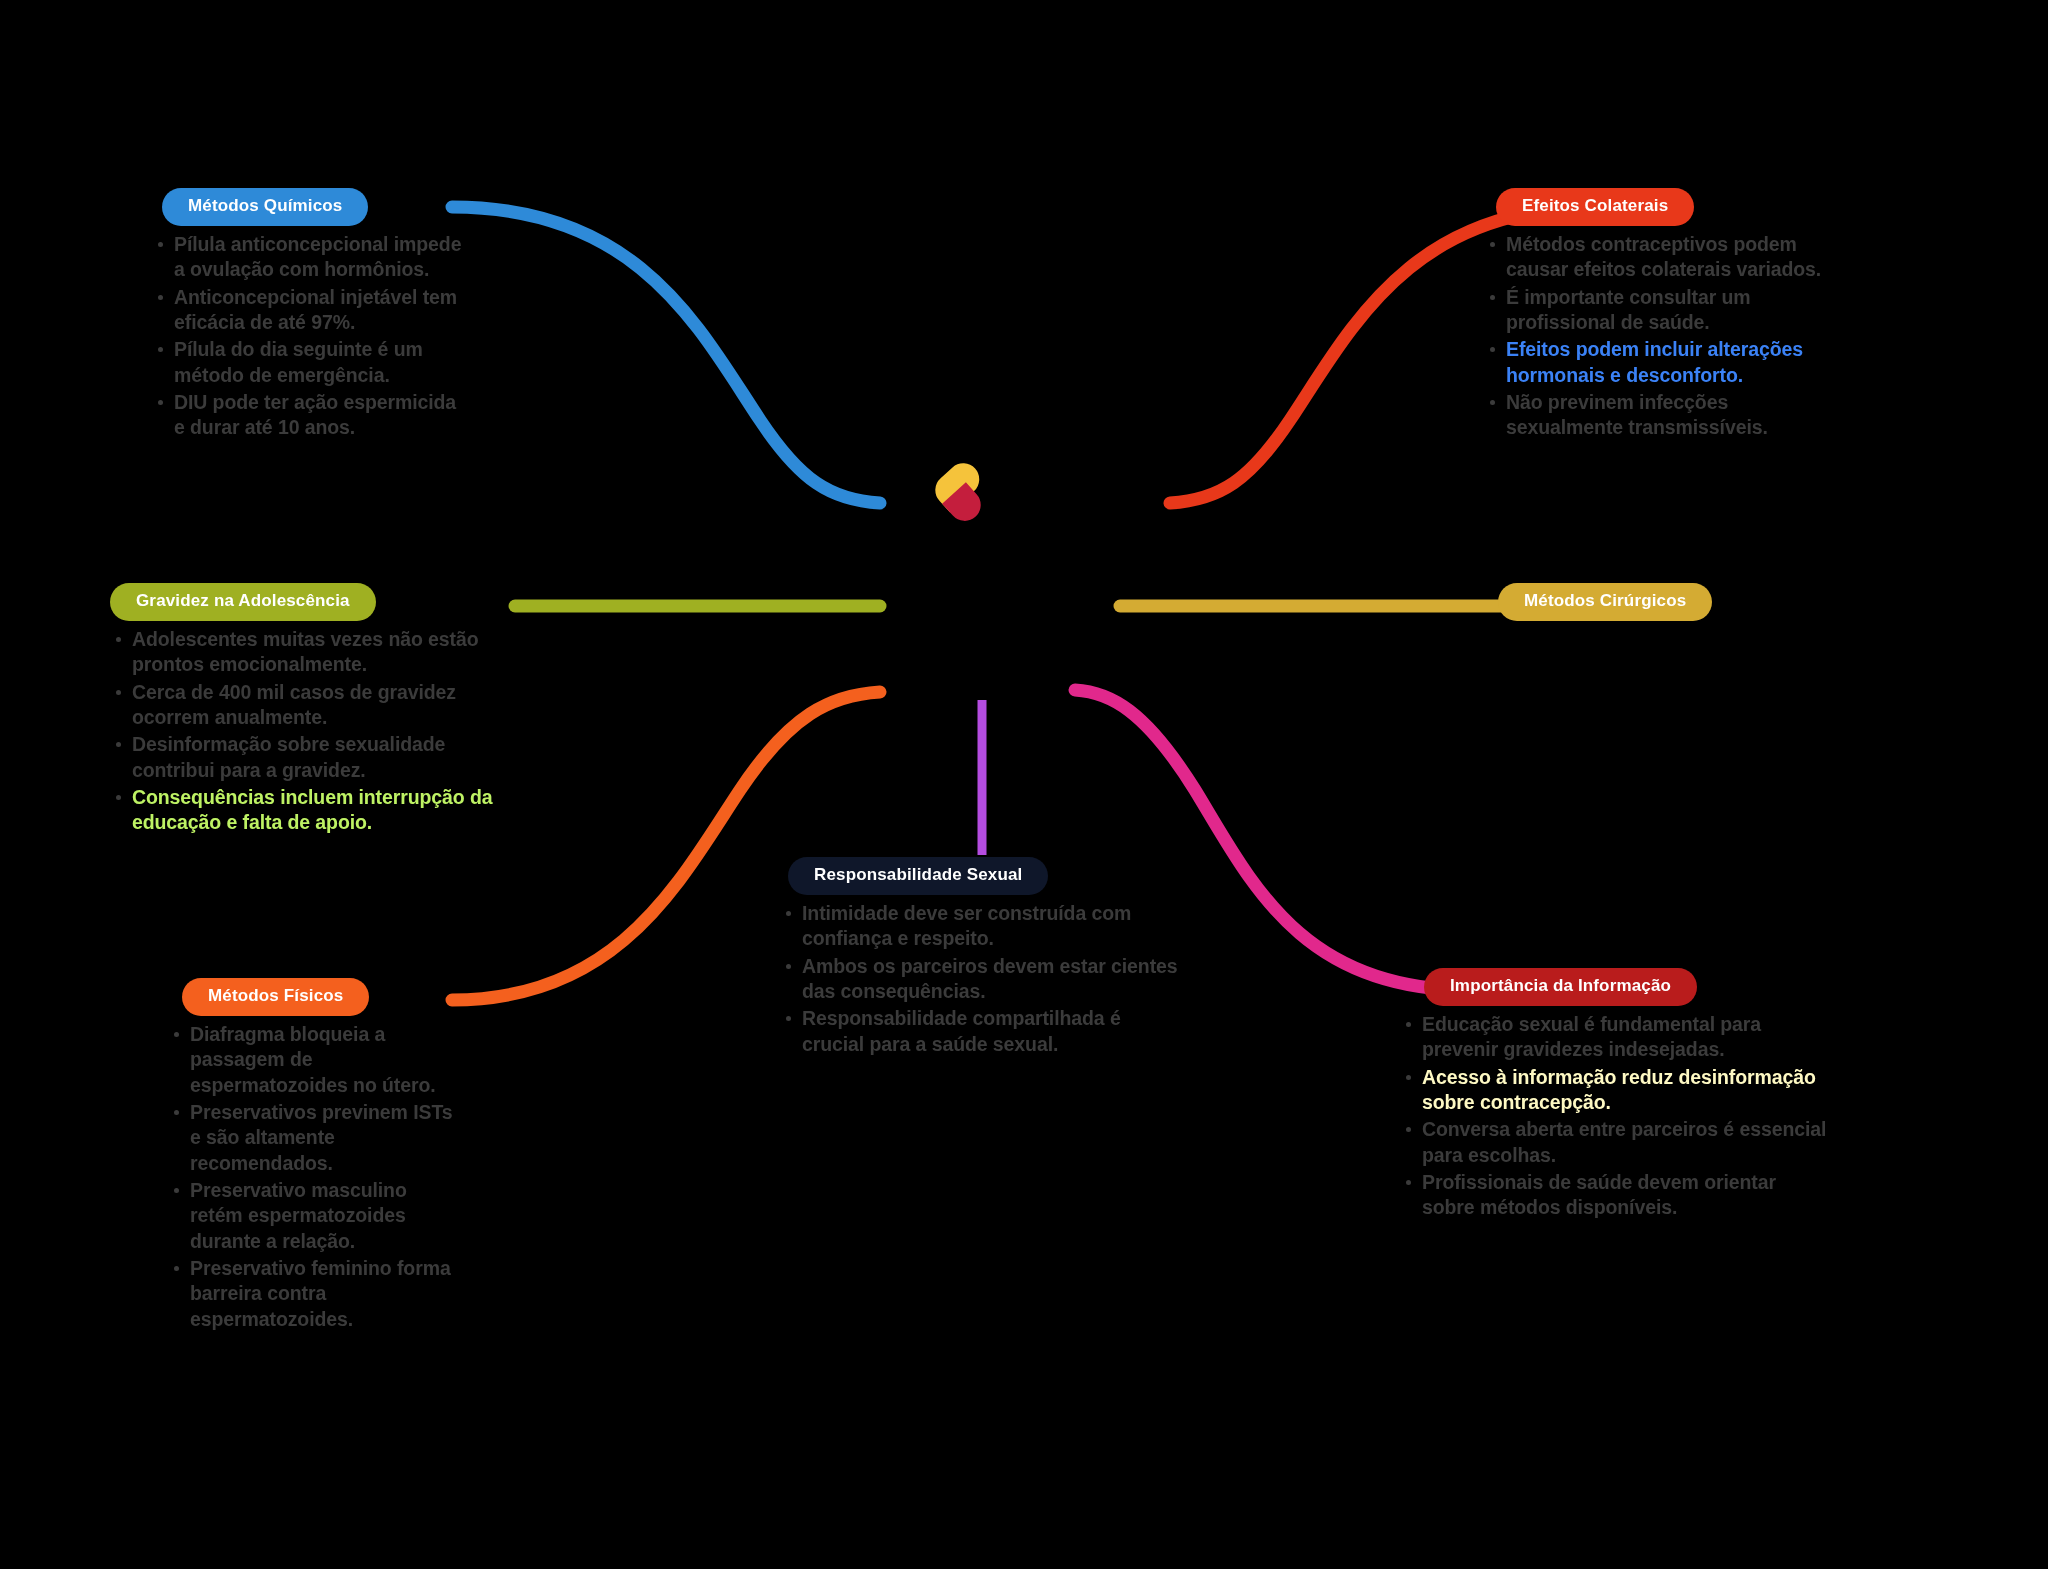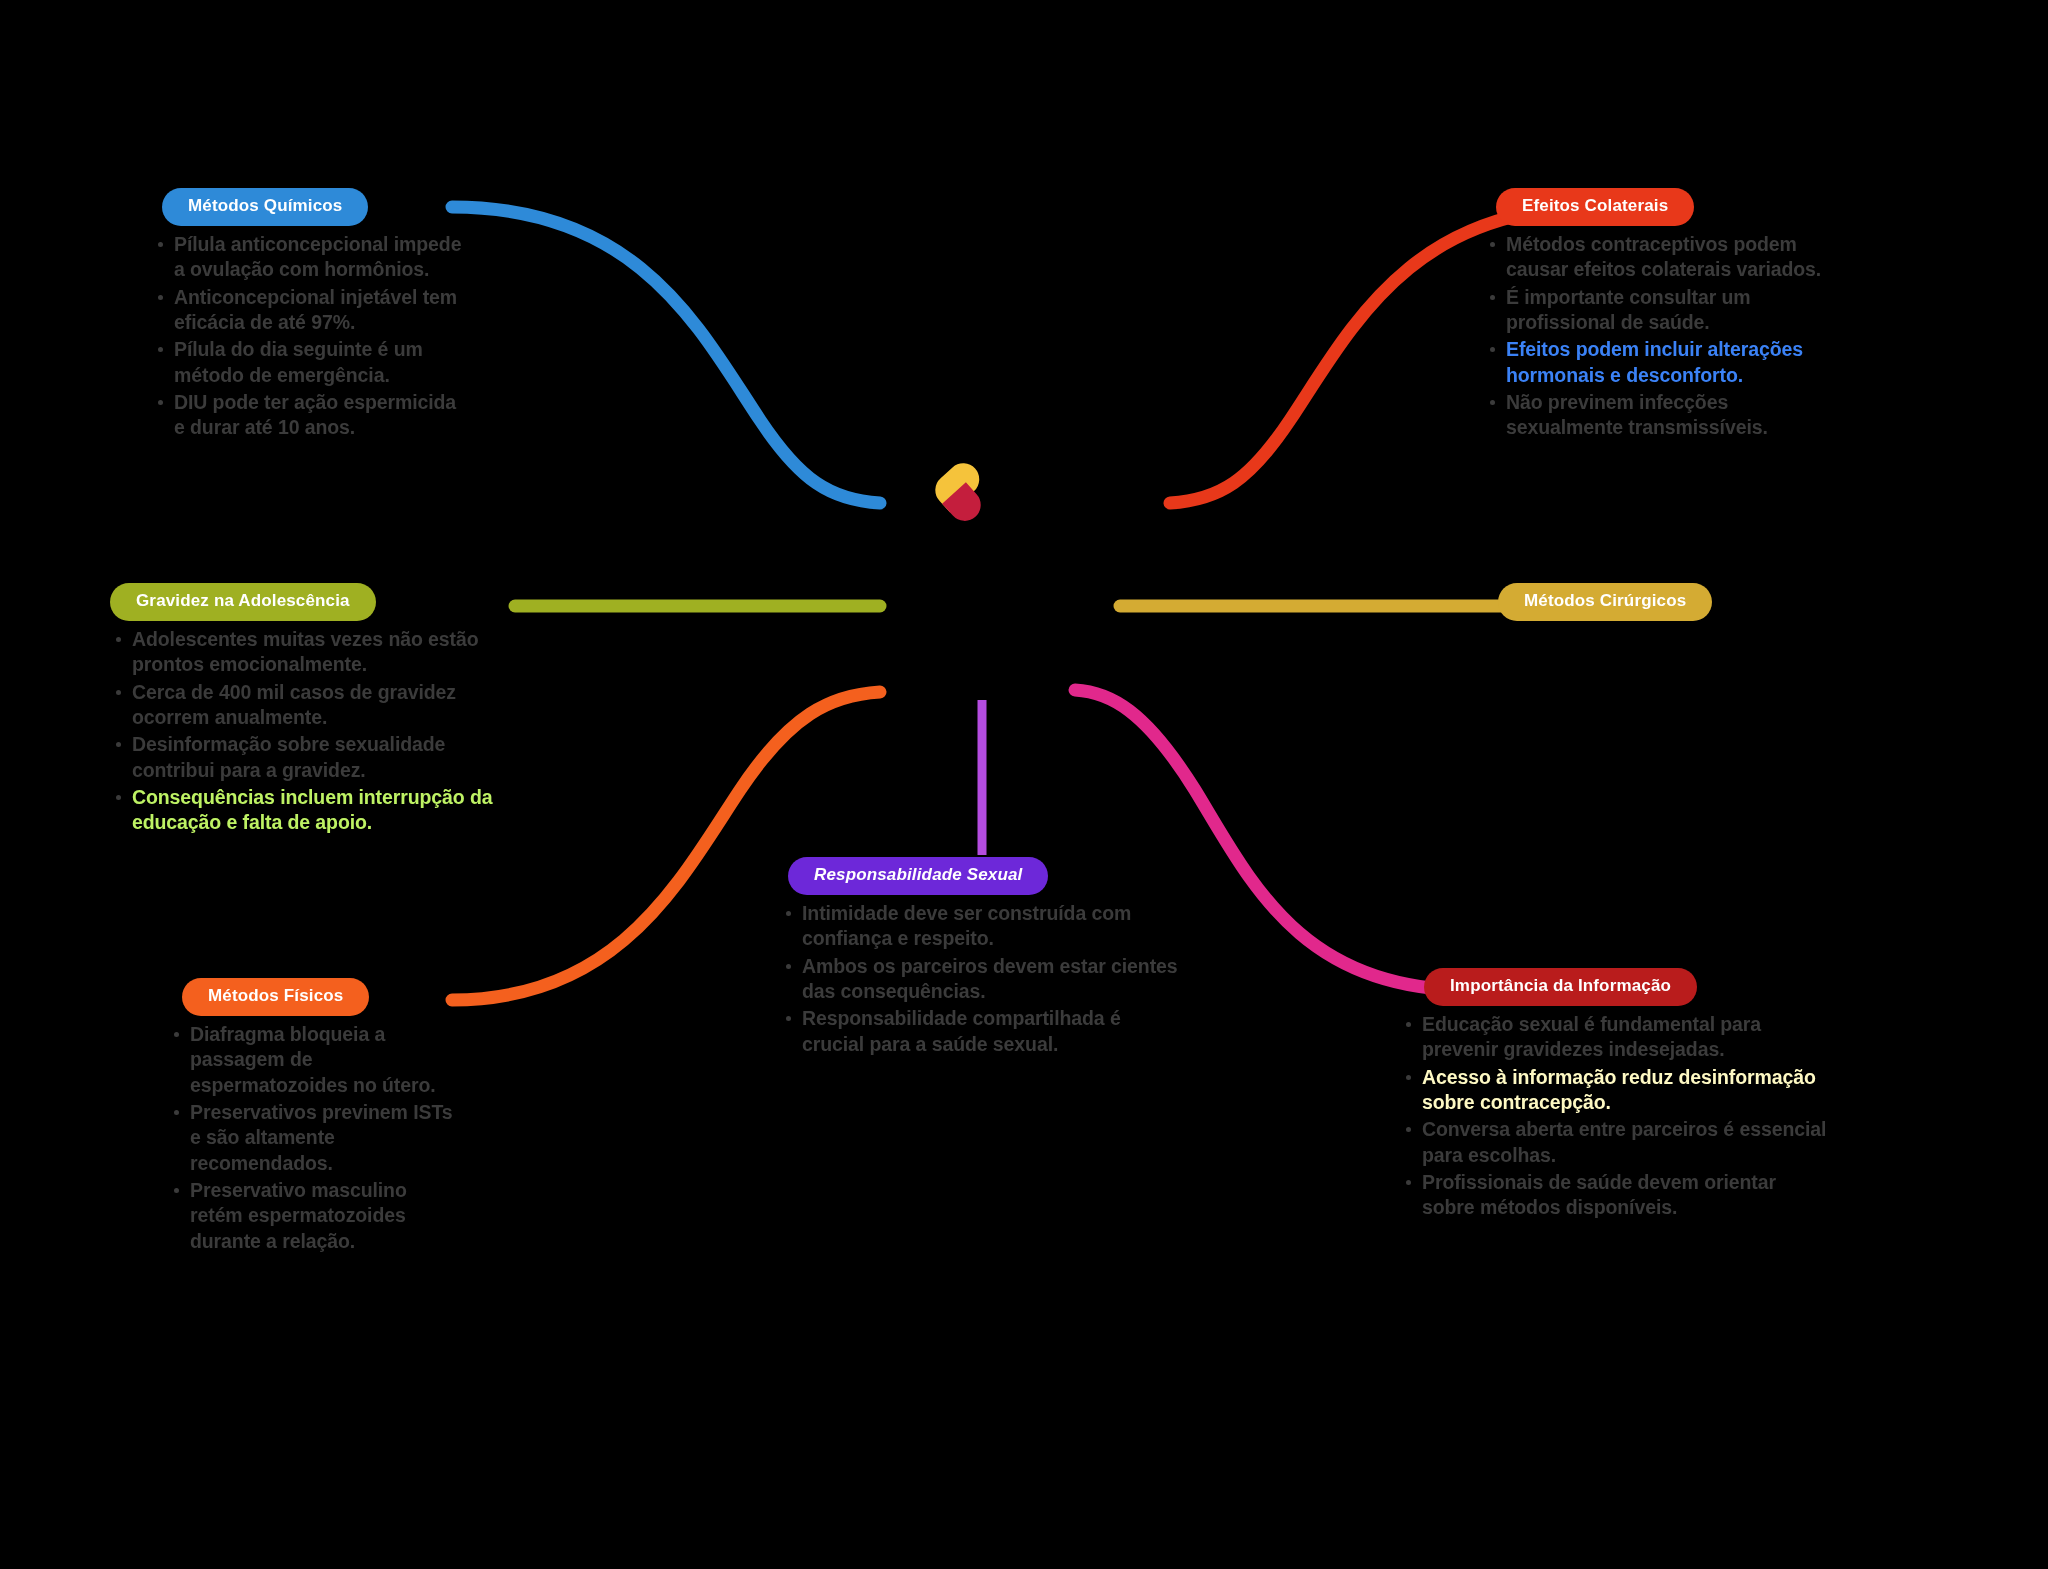--- a/index.html
+++ b/index.html
@@ -168,25 +168,26 @@
   <div class="node" id="node-cirurgicos">
     <div class="node-title" style="background: rgb(212, 171, 51);">Métodos Cirúrgicos</div>
   </div>
 
   <div class="node" id="node-fisicos">
     <div class="node-title" style="background: rgb(244, 96, 30);">Métodos Físicos</div>
     <ul class="node-bullets">
       <li style="color: rgb(59, 59, 59);">Diafragma bloqueia a passagem de espermatozoides no útero.</li>
       <li style="color: rgb(59, 59, 59);">Preservativos previnem ISTs e são altamente recomendados.</li>
       <li style="color: rgb(59, 59, 59);">Preservativo masculino retém espermatozoides durante a relação.</li>
+      <li style="color: rgb(59, 59, 59);">Preservativo feminino forma barreira contra espermatozoides.</li>
     </ul>
   </div>
 
   <div class="node" id="node-responsabilidade">
-    <div class="node-title" style="background: #6d28d9; font-style: italic;">Responsabilidade Sexual</div>
+    <div class="node-title" style="background: #0f172a;">Responsabilidade Sexual</div>
     <ul class="node-bullets">
       <li style="color: rgb(59, 59, 59);">Intimidade deve ser construída com confiança e respeito.</li>
       <li style="color: rgb(59, 59, 59);">Ambos os parceiros devem estar cientes das consequências.</li>
       <li style="color: rgb(59, 59, 59);">Responsabilidade compartilhada é crucial para a saúde sexual.</li>
     </ul>
   </div>
 
   <div class="node" id="node-informacao">
     <div class="node-title" style="background: #b91c1c;">Importância da Informação</div>
     <ul class="node-bullets">

